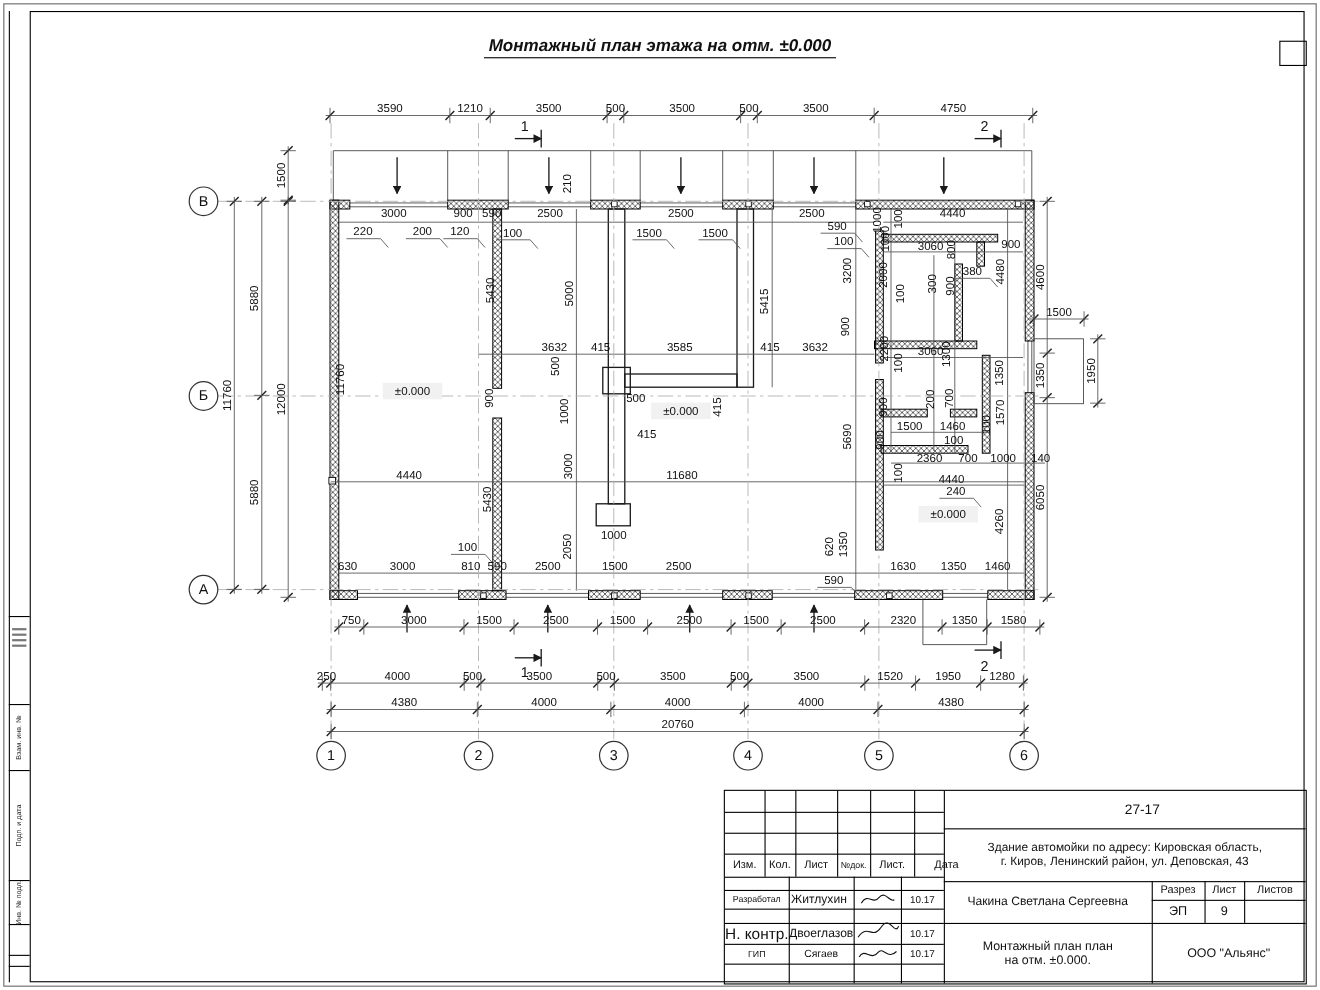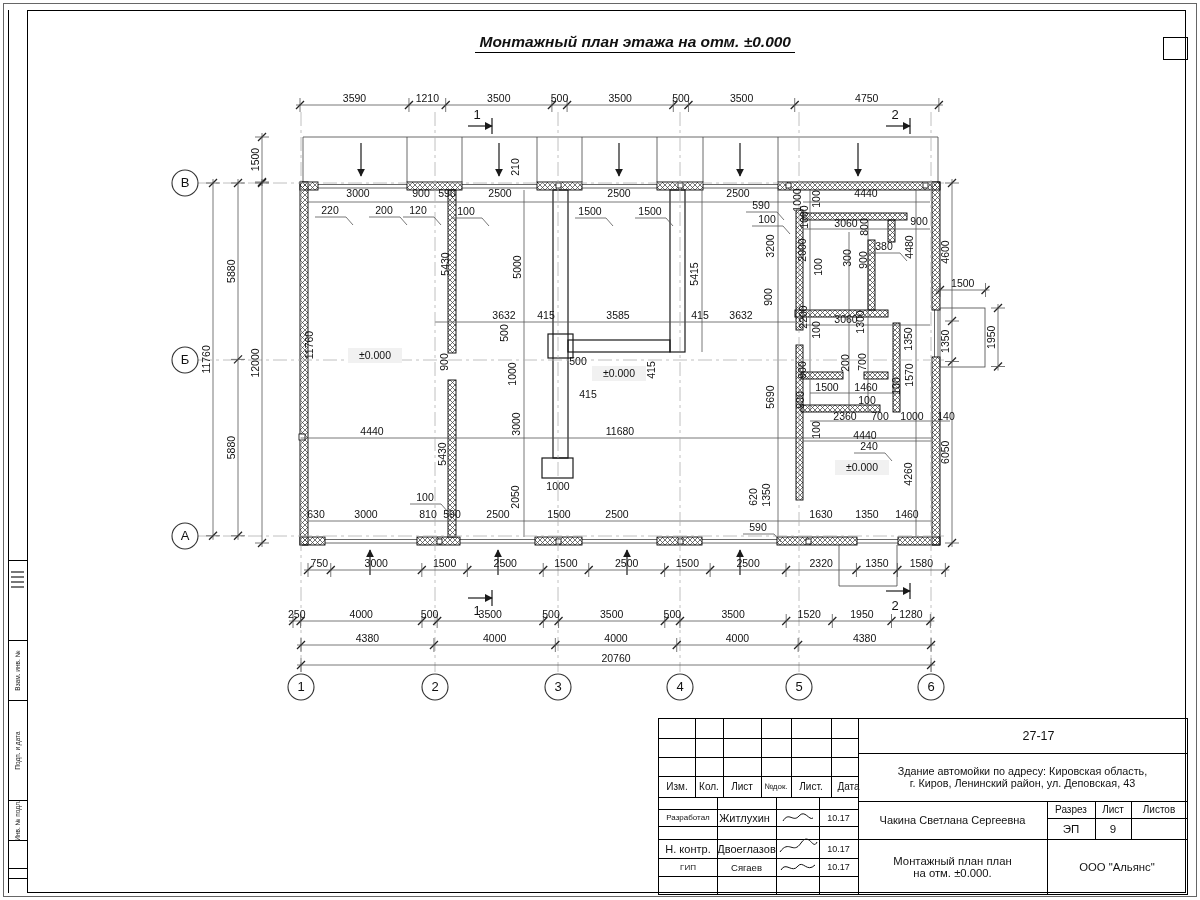--- a/index.html
+++ b/index.html
@@ -6,22 +6,22 @@
   .sheet{position:relative;width:1200px;height:900px;background:#fff;overflow:hidden;
          font-family:"Liberation Sans",sans-serif;color:#111;}
   .outer{position:absolute;inset:3px;border:1px solid #666;}
   .frame{position:absolute;left:27px;top:10px;width:1157px;height:881px;border:1.5px solid #000;}
   .stripline{position:absolute;left:8px;top:10px;width:0;height:883px;border-left:1px solid #000;}
   .strip-h{position:absolute;left:8px;width:19px;height:0;border-top:1px solid #000;}
   .vcell{position:absolute;left:8px;width:19px;display:flex;align-items:center;justify-content:center;}
   .vcell span{transform:rotate(-90deg);font-size:6.5px;white-space:nowrap;color:#222;}
   .decorbars{position:absolute;left:11px;width:13px;}
   .decorbars div{height:2px;background:#777;margin:3px 0;}
-  .dtitle{position:absolute;left:440px;top:33px;width:320px;text-align:right;
-          font-size:15.5px;font-style:italic;font-weight:bold;margin-left:35px;}
+  .dtitle{position:absolute;left:440px;top:33px;width:320px;text-align:center;
+          font-size:15.5px;font-style:italic;font-weight:bold;}
   .dtitle span{border-bottom:1.4px solid #000;padding:0 4px 2px;}
   .notes{position:absolute;left:205px;top:788px;font-size:12.3px;line-height:16px;}
   svg#plan{position:absolute;left:0;top:0;}
   .thin{stroke:#444;stroke-width:0.8;fill:none;}
   .thin2{stroke:#1a1a1a;stroke-width:1.2;fill:none;}
   .wall rect{fill:url(#hx);stroke:#000;stroke-width:0.9;}
   .wsq rect{fill:#fff;stroke:#000;stroke-width:0.8;}
   .dim{stroke:#555;stroke-width:0.8;fill:none;}
   .sect{stroke:#1a1a1a;stroke-width:1.2;fill:none;}
   
@@ -535,34 +535,34 @@
       </div>
     <div class="cell" style="left:64px;top:57px;width:38px;height:21px">
         <span>Лист</span>
       </div>
     <div class="cell" style="left:102px;top:57px;width:30px;height:21px;font-size:8px">
         <span>№док.</span>
       </div>
     <div class="cell" style="left:132px;top:57px;width:40px;height:21px">
         <span>Лист.</span>
       </div>
-    <div class="cell" style="left:176px;top:57px;width:27px;height:21px">
+    <div class="cell" style="left:188px;top:57px;width:27px;height:21px">
         <span>Дата</span>
       </div>
 
     <div class="cell" style="left:0;top:90px;width:58px;height:17px;font-size:8px">
         <span>Разработал</span>
       </div>
     <div class="cell" style="left:56px;top:90px;width:59px;height:17px;font-size:11px">
         <span>Житлухин</span>
       </div>
     <div class="cell" style="left:160px;top:90px;width:39px;height:17px;font-size:9px">
         <span>10.17</span>
       </div>
-    <div class="cell" style="left:0;top:120px;width:58px;height:19px;font-size:11px">
+    <div class="cell" style="left:0;top:120px;width:58px;height:19px;font-size:14px">
         <span>Н. контр.</span>
       </div>
     <div class="cell" style="left:58px;top:120px;width:59px;height:19px;font-size:11px">
         <span>Двоеглазов</span>
       </div>
     <div class="cell" style="left:160px;top:120px;width:39px;height:19px;font-size:9px">
         <span>10.17</span>
       </div>
     <div class="cell" style="left:0;top:139px;width:58px;height:18px;font-size:8px">
         <span>ГИП</span>

